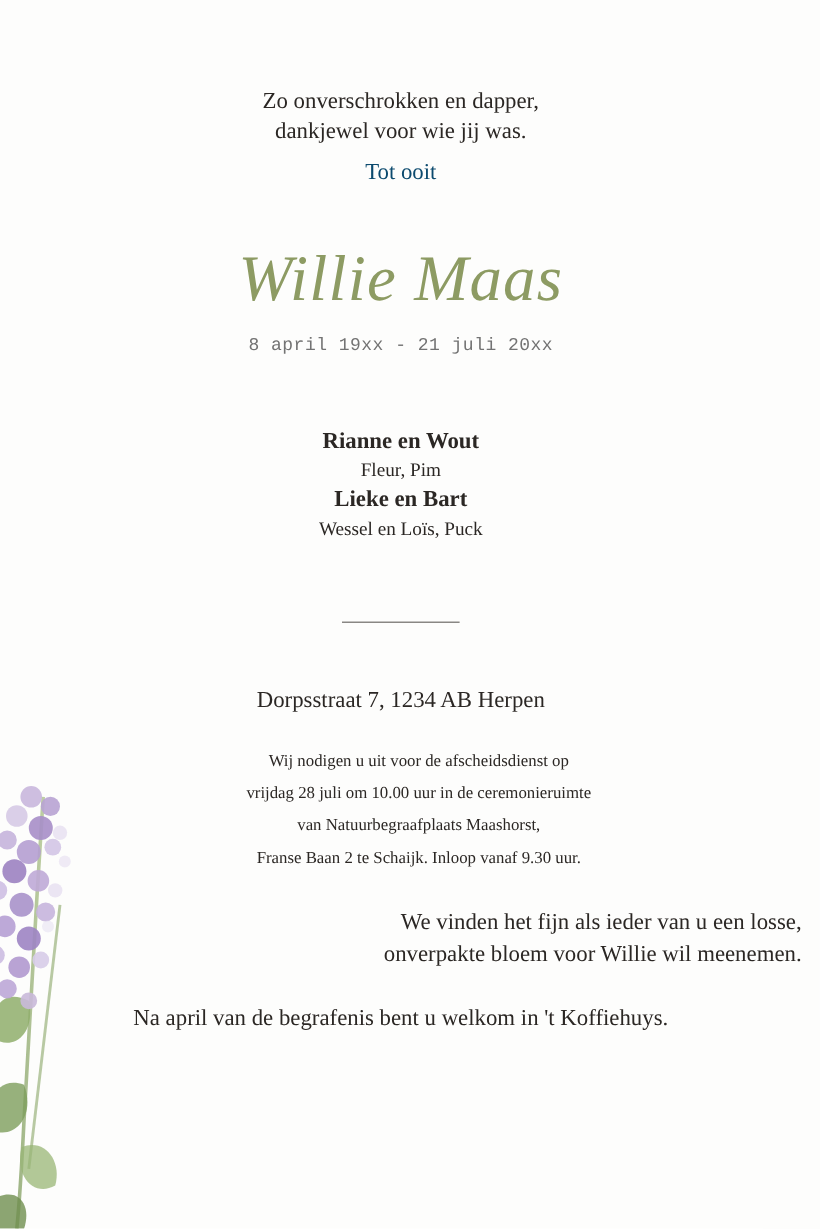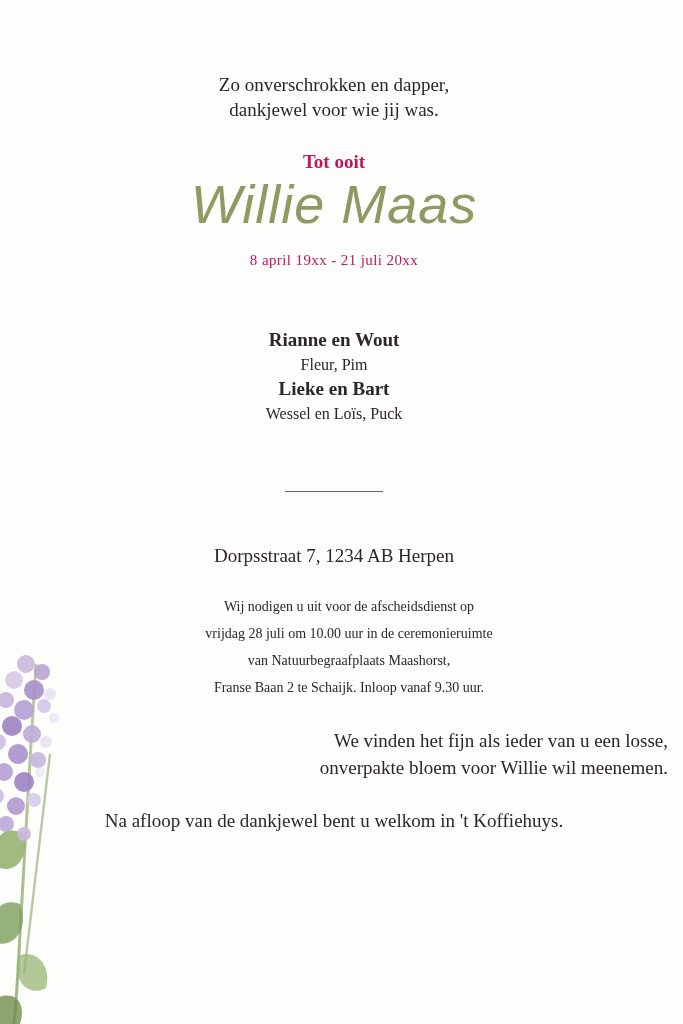--- a/index.html
+++ b/index.html
@@ -42,43 +42,43 @@
 
   .opening {
     margin-top: 72px;
     font-size: 19px;
     line-height: 25px;
     color: #2b2724;
   }
   .opening .line { display: block; }
 
   .tot-ooit {
-    margin-top: 27px;
+    margin-top: 9px;
     font-size: 19px;
     line-height: 25px;
-    color: #be185d;
-    font-weight: bold;
+    color: #0c4a6e;
   }
 
   .name {
-    font-family: Liberation Sans, sans-serif;
+    margin-top: 46px;
+    font-family: Liberation Serif, serif;
     font-style: italic;
     font-weight: 400;
     font-size: 54px;
     letter-spacing: 1px;
     color: #8d9b63;
     line-height: 60px;
   }
 
   .dates {
     margin-top: 18px;
-    font-family: Liberation Serif, serif;
+    font-family: Liberation Mono, monospace;
     font-size: 15px;
     letter-spacing: 0.4px;
-    color: #be185d;
+    color: #737373;
   }
 
   .family {
     margin-top: 58px;
   }
   .fam-parents {
     font-size: 19px;
     font-weight: bold;
     line-height: 26px;
     color: #2b2724;
@@ -221,16 +221,16 @@
       <span class="line">vrijdag 28 juli om 10.00 uur in de ceremonieruimte</span>
       <span class="line">van Natuurbegraafplaats Maashorst,</span>
       <span class="line">Franse Baan 2 te Schaijk. Inloop vanaf 9.30 uur.</span>
     </div>
 
     <div class="flowers-note">
       <span class="line">We vinden het fijn als ieder van u een losse,</span>
       <span class="line">onverpakte bloem voor Willie wil meenemen.</span>
     </div>
 
-    <div class="after">Na afloop van de dankjewel bent u welkom in 't Koffiehuys.</div>
+    <div class="after">Na april van de begrafenis bent u welkom in 't Koffiehuys.</div>
 
   </div>
 </div>
 
 </body></html>

